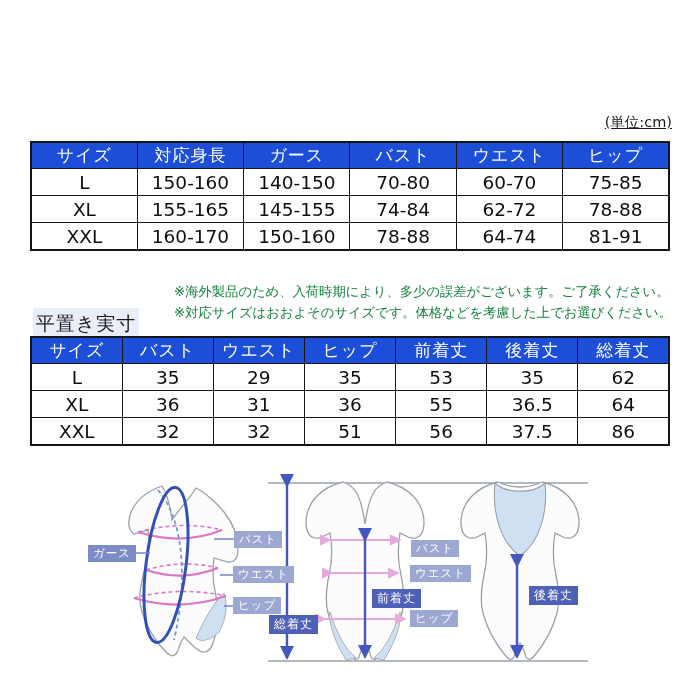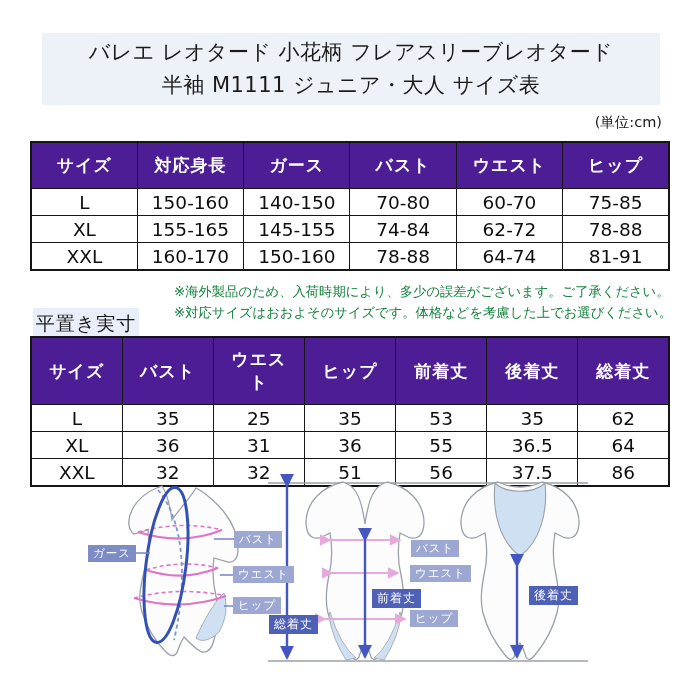--- a/index.html
+++ b/index.html
@@ -4,27 +4,27 @@
 <style>
   html,body{margin:0;padding:0;background:#fff;}
   body{font-family:"DejaVu Sans", sans-serif;color:#111;}
   #stage{position:relative;width:700px;height:700px;background:#fff;overflow:hidden;}
 
   
   .title-block{position:absolute;left:42px;top:33px;width:618px;height:72px;
     background:#edf1f8;display:flex;flex-direction:column;align-items:center;justify-content:center;}
   .title-line{font-size:21px;line-height:33px;color:#1a1a1a;letter-spacing:.5px;white-space:nowrap;}
 
-  .unit-note{position:absolute;right:38px;top:113px;font-size:14.5px;color:#1a1a1a;}
+  .unit-note{position:absolute;right:28px;top:113px;font-size:14.5px;color:#1a1a1a;text-decoration:underline;}
 
   
   table.sz{position:absolute;border-collapse:collapse;table-layout:fixed;width:640px;
     border:2.5px solid #151515;background:#fff;}
-  table.sz th{background:#4c1d95;color:#fff;font-weight:bold;font-size:17px;
-    height:25px;border:1.5px solid #151515;text-align:center;padding:10px;letter-spacing:1px;}
+  table.sz th{background:#1d4ed8;color:#fff;font-weight:normal;font-size:17px;
+    height:25px;border:1.5px solid #151515;text-align:center;padding:0;letter-spacing:1px;}
   table.sz td{font-size:18.5px;height:26px;border:1.5px solid #151515;text-align:center;padding:0;color:#0e0e0e;}
   #size-table{left:30px;top:141px;}
   #flat-table{left:30px;top:336px;}
 
   
   .flat-label{position:absolute;left:33px;top:308px;width:106px;height:31px;background:#e9eef8;
     display:flex;align-items:center;justify-content:center;font-size:19px;color:#1a1a1a;letter-spacing:1px;}
   .notes{position:absolute;right:28px;top:282px;text-align:left;font-size:13.3px;line-height:20.5px;
     color:#15803d;font-weight:500;white-space:nowrap;}
 
@@ -35,24 +35,20 @@
     white-space:nowrap;letter-spacing:1px;}
   .lab-light{background:#9da8d2;}
   .lab-mid{background:#7e8cc6;}
   .lab-dark{background:#4f61b6;font-size:12px;padding:2px 5px 3px;}
 </style>
 </head>
 <body>
 
 <div id="stage">
 
-  <div class="title-block">
-    <div class="title-line">バレエ レオタード 小花柄 フレアスリーブレオタード</div>
-    <div class="title-line">半袖 M1111 ジュニア・大人 サイズ表</div>
-  </div>
 
   <div class="unit-note">(単位:cm)</div>
 
   <table class="sz" id="size-table">
     <thead>
       <tr>
         <th>サイズ</th>
         <th>対応身長</th>
         <th>ガース</th>
         <th>バスト</th>
@@ -103,21 +99,21 @@
         <th>ヒップ</th>
         <th>前着丈</th>
         <th>後着丈</th>
         <th>総着丈</th>
       </tr>
     </thead>
     <tbody>
       <tr>
         <td>L</td>
         <td>35</td>
-        <td>25</td>
+        <td>29</td>
         <td>35</td>
         <td>53</td>
         <td>35</td>
         <td>62</td>
       </tr>
       <tr>
         <td>XL</td>
         <td>36</td>
         <td>31</td>
         <td>36</td>

